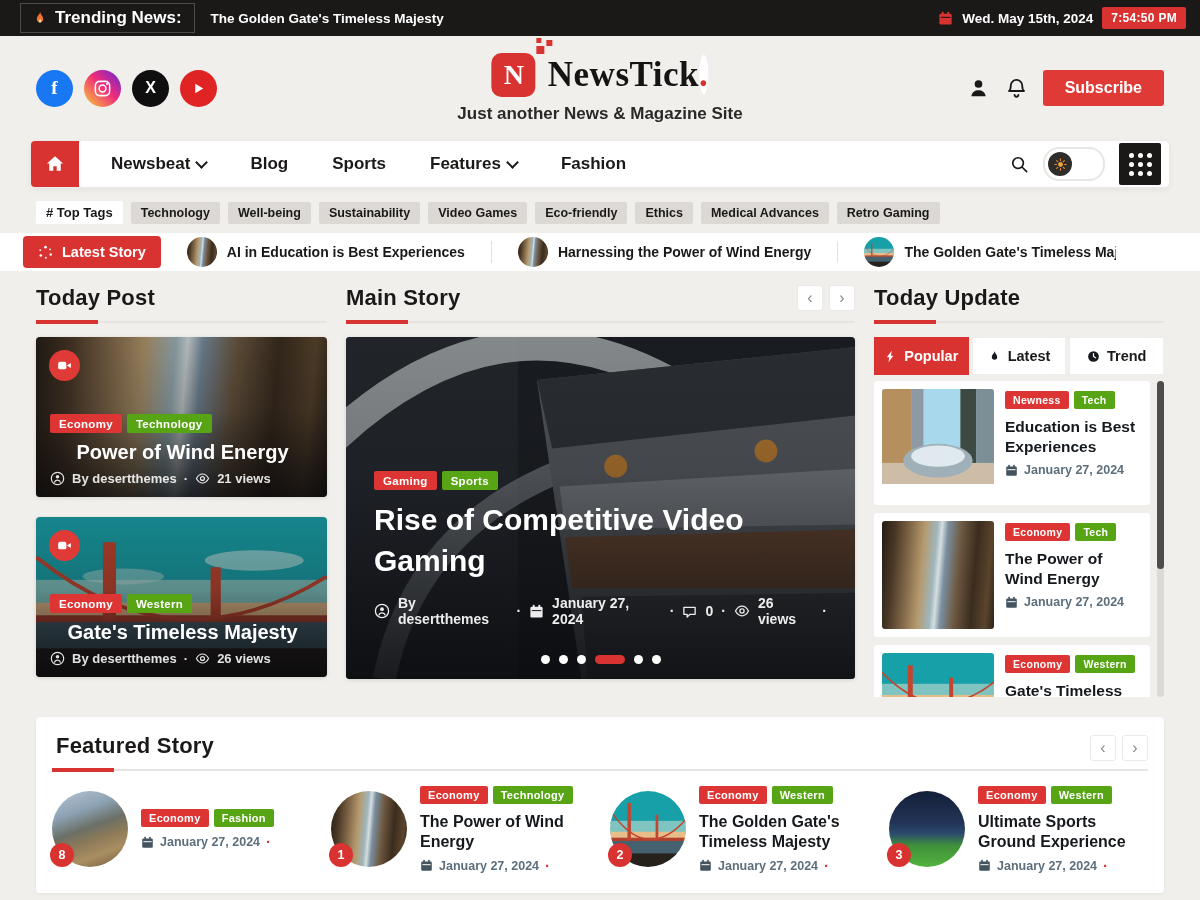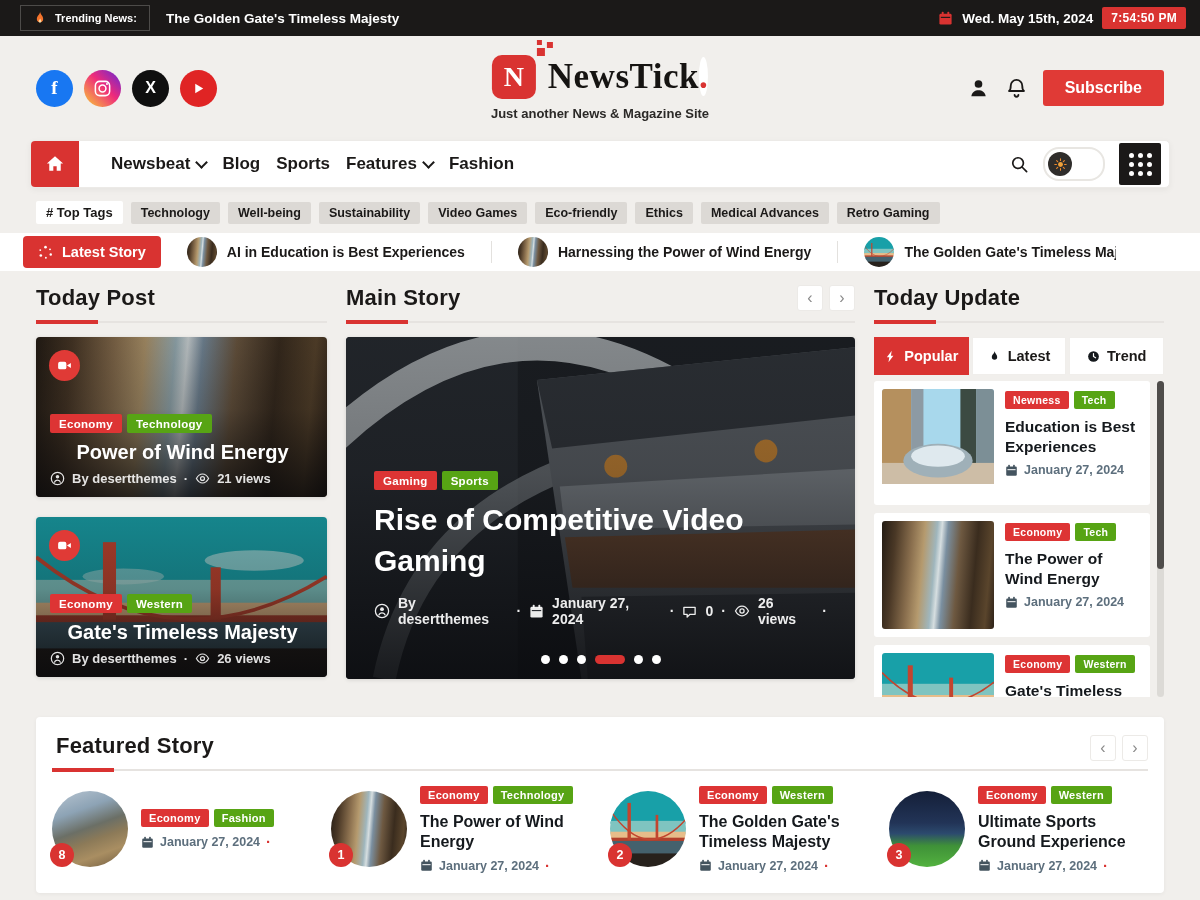--- a/index.html
+++ b/index.html
@@ -3,21 +3,21 @@
 <meta charset="utf-8">
 <style>
   html,body{margin:0;padding:0;width:1200px;height:900px;overflow:hidden;}
   body{background:#f1efec;font-family:"Liberation Sans","DejaVu Sans",sans-serif;color:#1b1918;}
   svg{display:block;}
   .page{width:1200px;height:900px;position:relative;}
 
   
   .topbar{height:36px;background:#1b1918;display:flex;align-items:center;padding:0 14px 0 20px;color:#fff;}
   .trend-box{display:flex;align-items:center;gap:8px;border:1px solid #4d4b49;padding:4px 12px;margin-right:16px;}
-  .trend-box .lbl{font-size:11px;font-weight:700;}
+  .trend-box .lbl{font-size:17px;font-weight:700;}
   .trend-text{font-size:13.5px;font-weight:600;cursor:pointer;}
   .topbar-right{margin-left:auto;display:flex;align-items:center;gap:9px;}
   .topbar-date{font-size:13.5px;font-weight:700;}
   .time-badge{background:#d93331;color:#fff;font-size:12px;font-weight:700;padding:4px 9px;border-radius:2px;letter-spacing:.3px;}
 
   
   .header{height:104px;display:flex;align-items:center;padding:0 36px;position:relative;}
   .socials{display:flex;gap:11px;}
   .soc{width:37px;height:37px;border-radius:50%;display:flex;align-items:center;justify-content:center;cursor:pointer;}
   .soc-fb{background:#1877f2;color:#fff;font-weight:700;font-size:19px;font-family:"Liberation Serif",serif;}
@@ -27,29 +27,29 @@
   .logo-block{position:absolute;left:50%;transform:translateX(-50%);text-align:center;}
   .logo-row{display:flex;align-items:center;justify-content:center;gap:12px;cursor:pointer;}
   .logo-mark{width:44px;height:44px;background:#d93331;border-radius:10px;position:relative;display:flex;align-items:center;justify-content:center;}
   .logo-mark .n{color:#fff;font-family:"Liberation Serif",serif;font-weight:700;font-size:28px;}
   .px1,.px2,.px3{position:absolute;background:#d93331;}
   .px1{width:8px;height:8px;right:-9px;top:-7px;}
   .px2{width:6px;height:6px;right:-17px;top:-13px;}
   .px3{width:5px;height:5px;right:-6px;top:-15px;}
   .site-title{font-family:"Liberation Serif","DejaVu Serif",serif;font-weight:700;font-size:35px;letter-spacing:.5px;color:#161412;}
   .site-title .dot{color:#d93331;}
-  .tagline{font-size:13px;font-weight:600;color:#2b2927;margin-top:7px;}
+  .tagline{font-size:17px;font-weight:600;color:#2b2927;margin-top:7px;}
   .header-right{margin-left:auto;display:flex;align-items:center;gap:15px;}
   .hr-icon{cursor:pointer;display:flex;}
   .subscribe-btn{background:#e03a36;color:#fff;border:none;font-family:inherit;font-size:16px;font-weight:700;padding:9px 22px;border-radius:3px;cursor:pointer;}
 
   
   .nav{margin:0 30px;background:#fff;border:1px solid #eceae7;border-radius:5px;height:46px;display:flex;align-items:center;box-shadow:0 2px 6px rgba(0,0,0,.05);}
   .home-btn{width:48px;height:46px;background:#d93331;border-radius:4px 0 0 4px;display:flex;align-items:center;justify-content:center;cursor:pointer;flex-shrink:0;}
-  .menu{display:flex;align-items:center;gap:16px;margin-left:32px;list-style:none;padding:0;}
+  .menu{display:flex;align-items:center;gap:44px;margin-left:32px;list-style:none;padding:0;}
   .menu-item{font-size:17px;font-weight:700;cursor:pointer;display:flex;align-items:center;}
   .chev-down{width:7px;height:7px;border-right:2.4px solid #1b1918;border-bottom:2.4px solid #1b1918;transform:rotate(45deg);display:inline-block;margin-left:7px;margin-top:-4px;}
   .nav-right{margin-left:auto;display:flex;align-items:center;gap:14px;padding-right:8px;}
   .toggle{width:58px;height:30px;border:2px solid #e8e6e2;border-radius:16px;background:#fff;position:relative;cursor:pointer;}
   .knob{position:absolute;left:3px;top:3px;width:24px;height:24px;border-radius:50%;background:#2f2d2b;display:flex;align-items:center;justify-content:center;}
   .grid-btn{width:42px;height:42px;background:#1b1918;display:flex;align-items:center;justify-content:center;cursor:pointer;border-radius:2px;}
   .grid-dots{display:grid;grid-template-columns:repeat(3,5px);grid-gap:4px;}
   .grid-dots i{width:5px;height:5px;border-radius:50%;background:#fff;}
 
   

